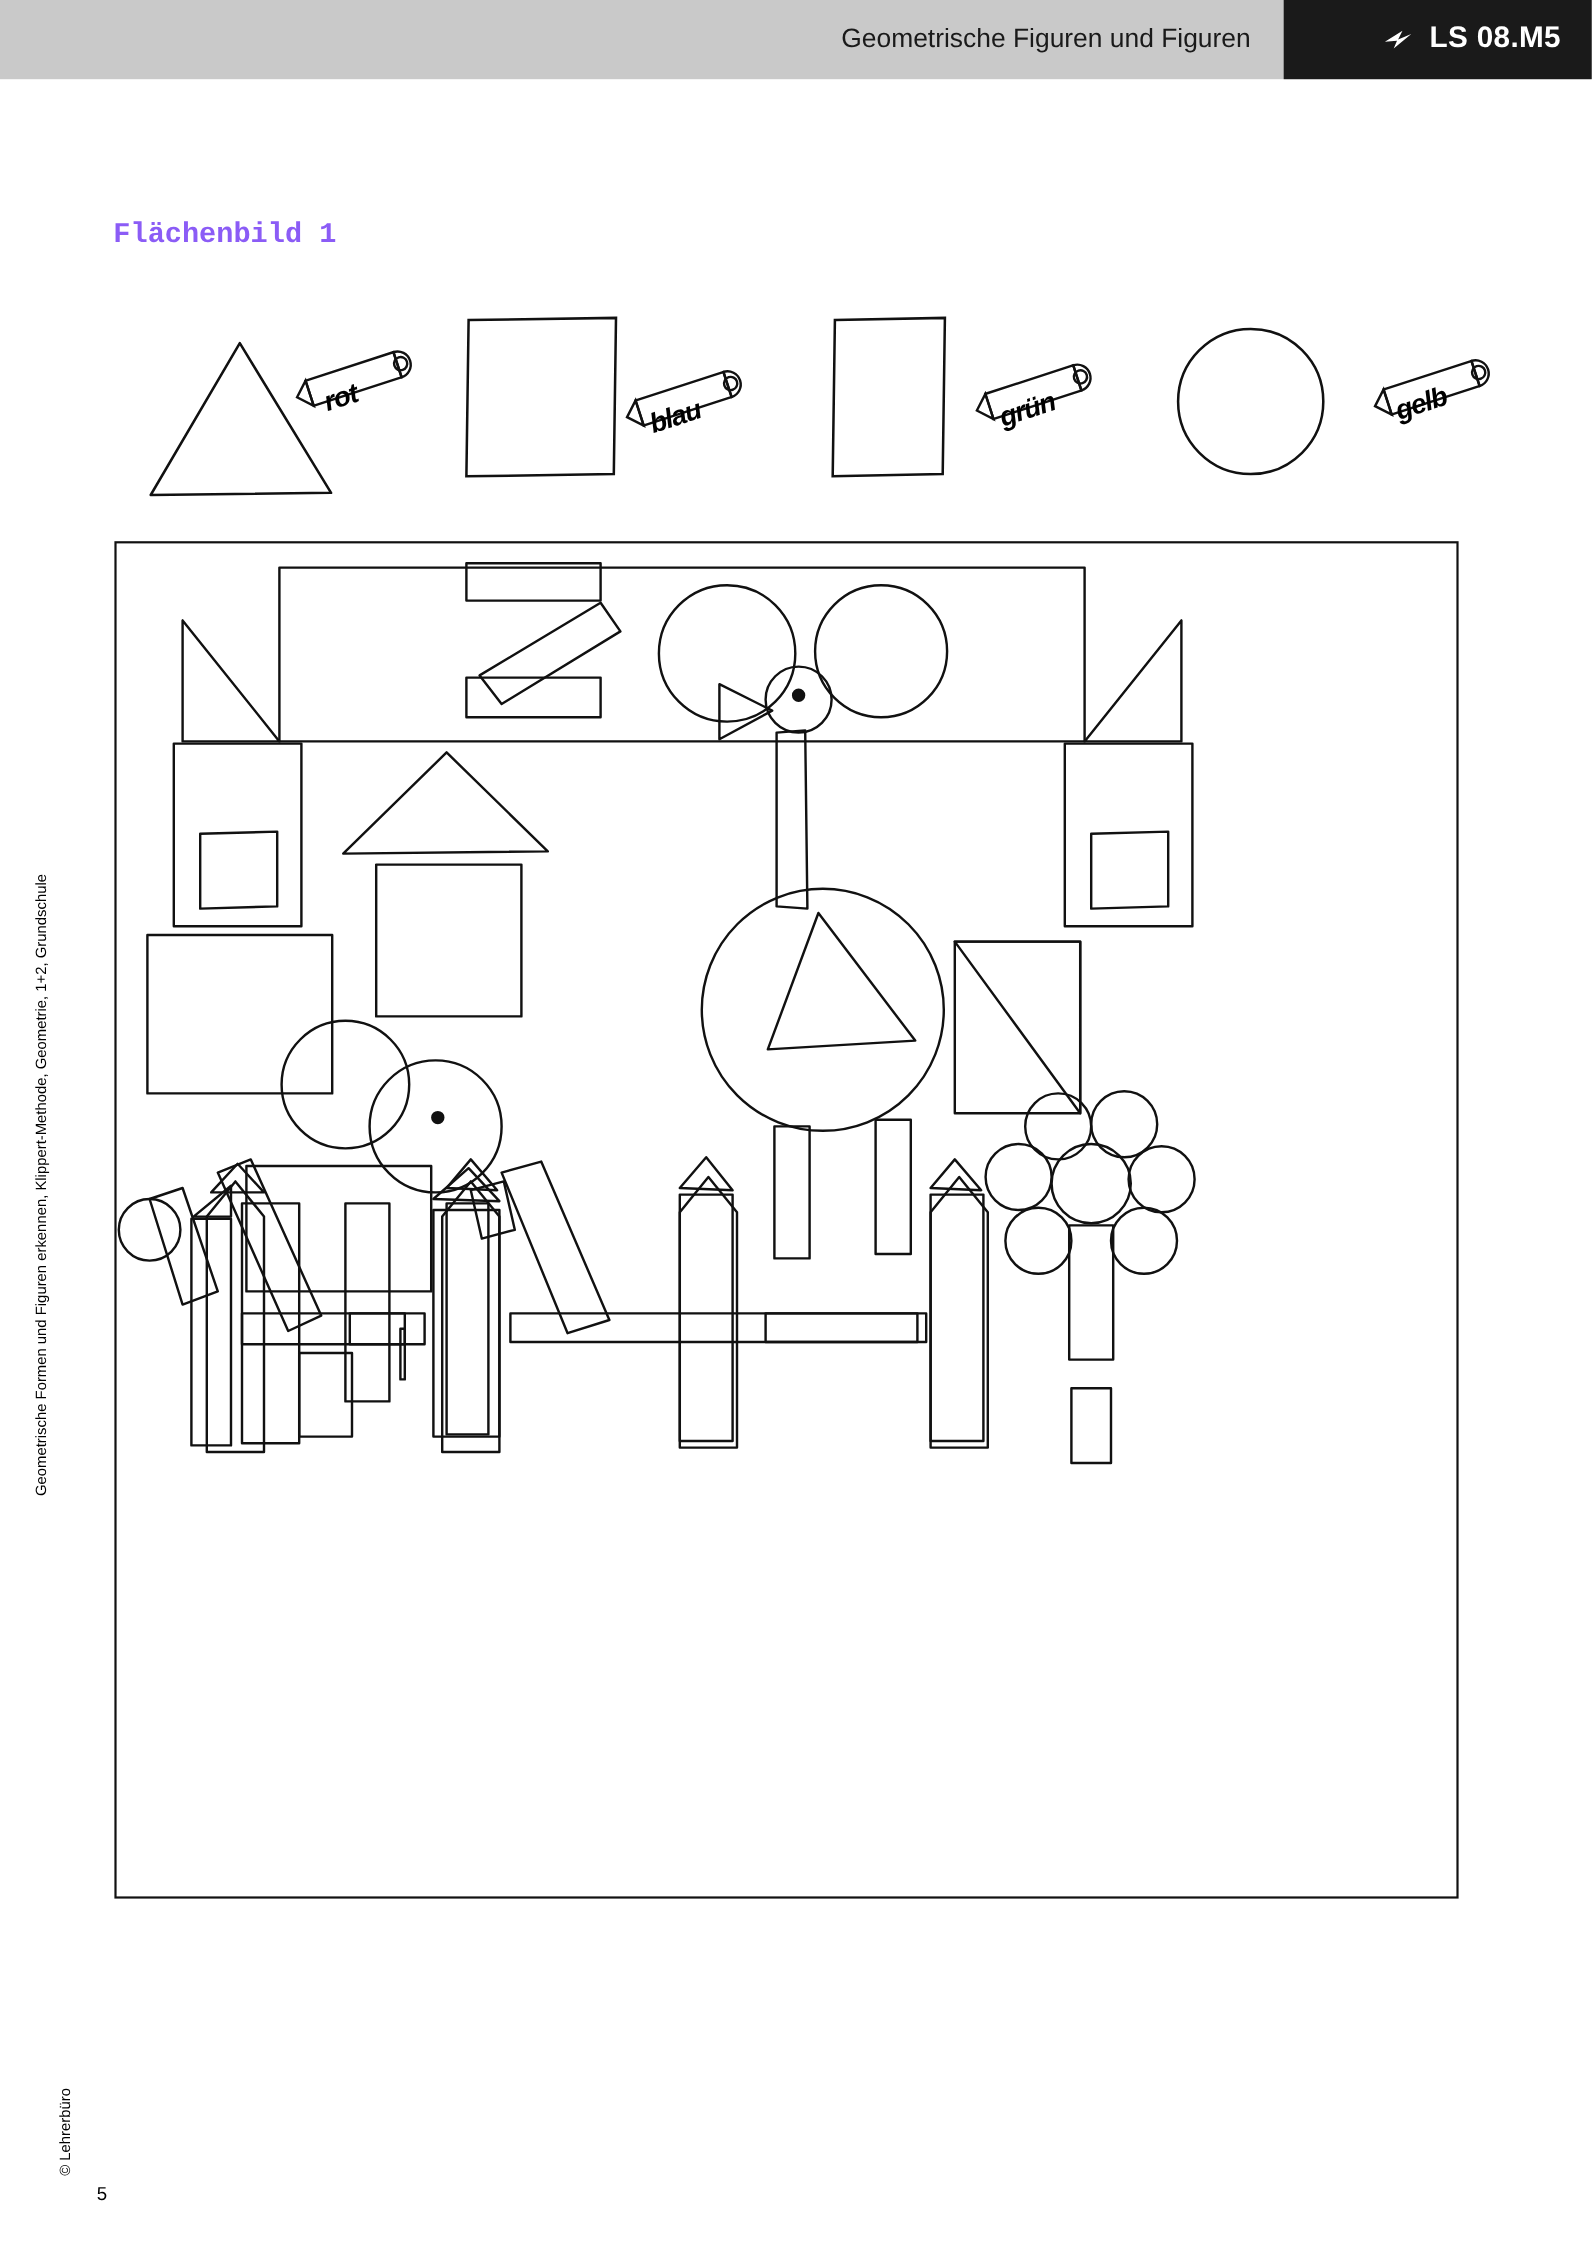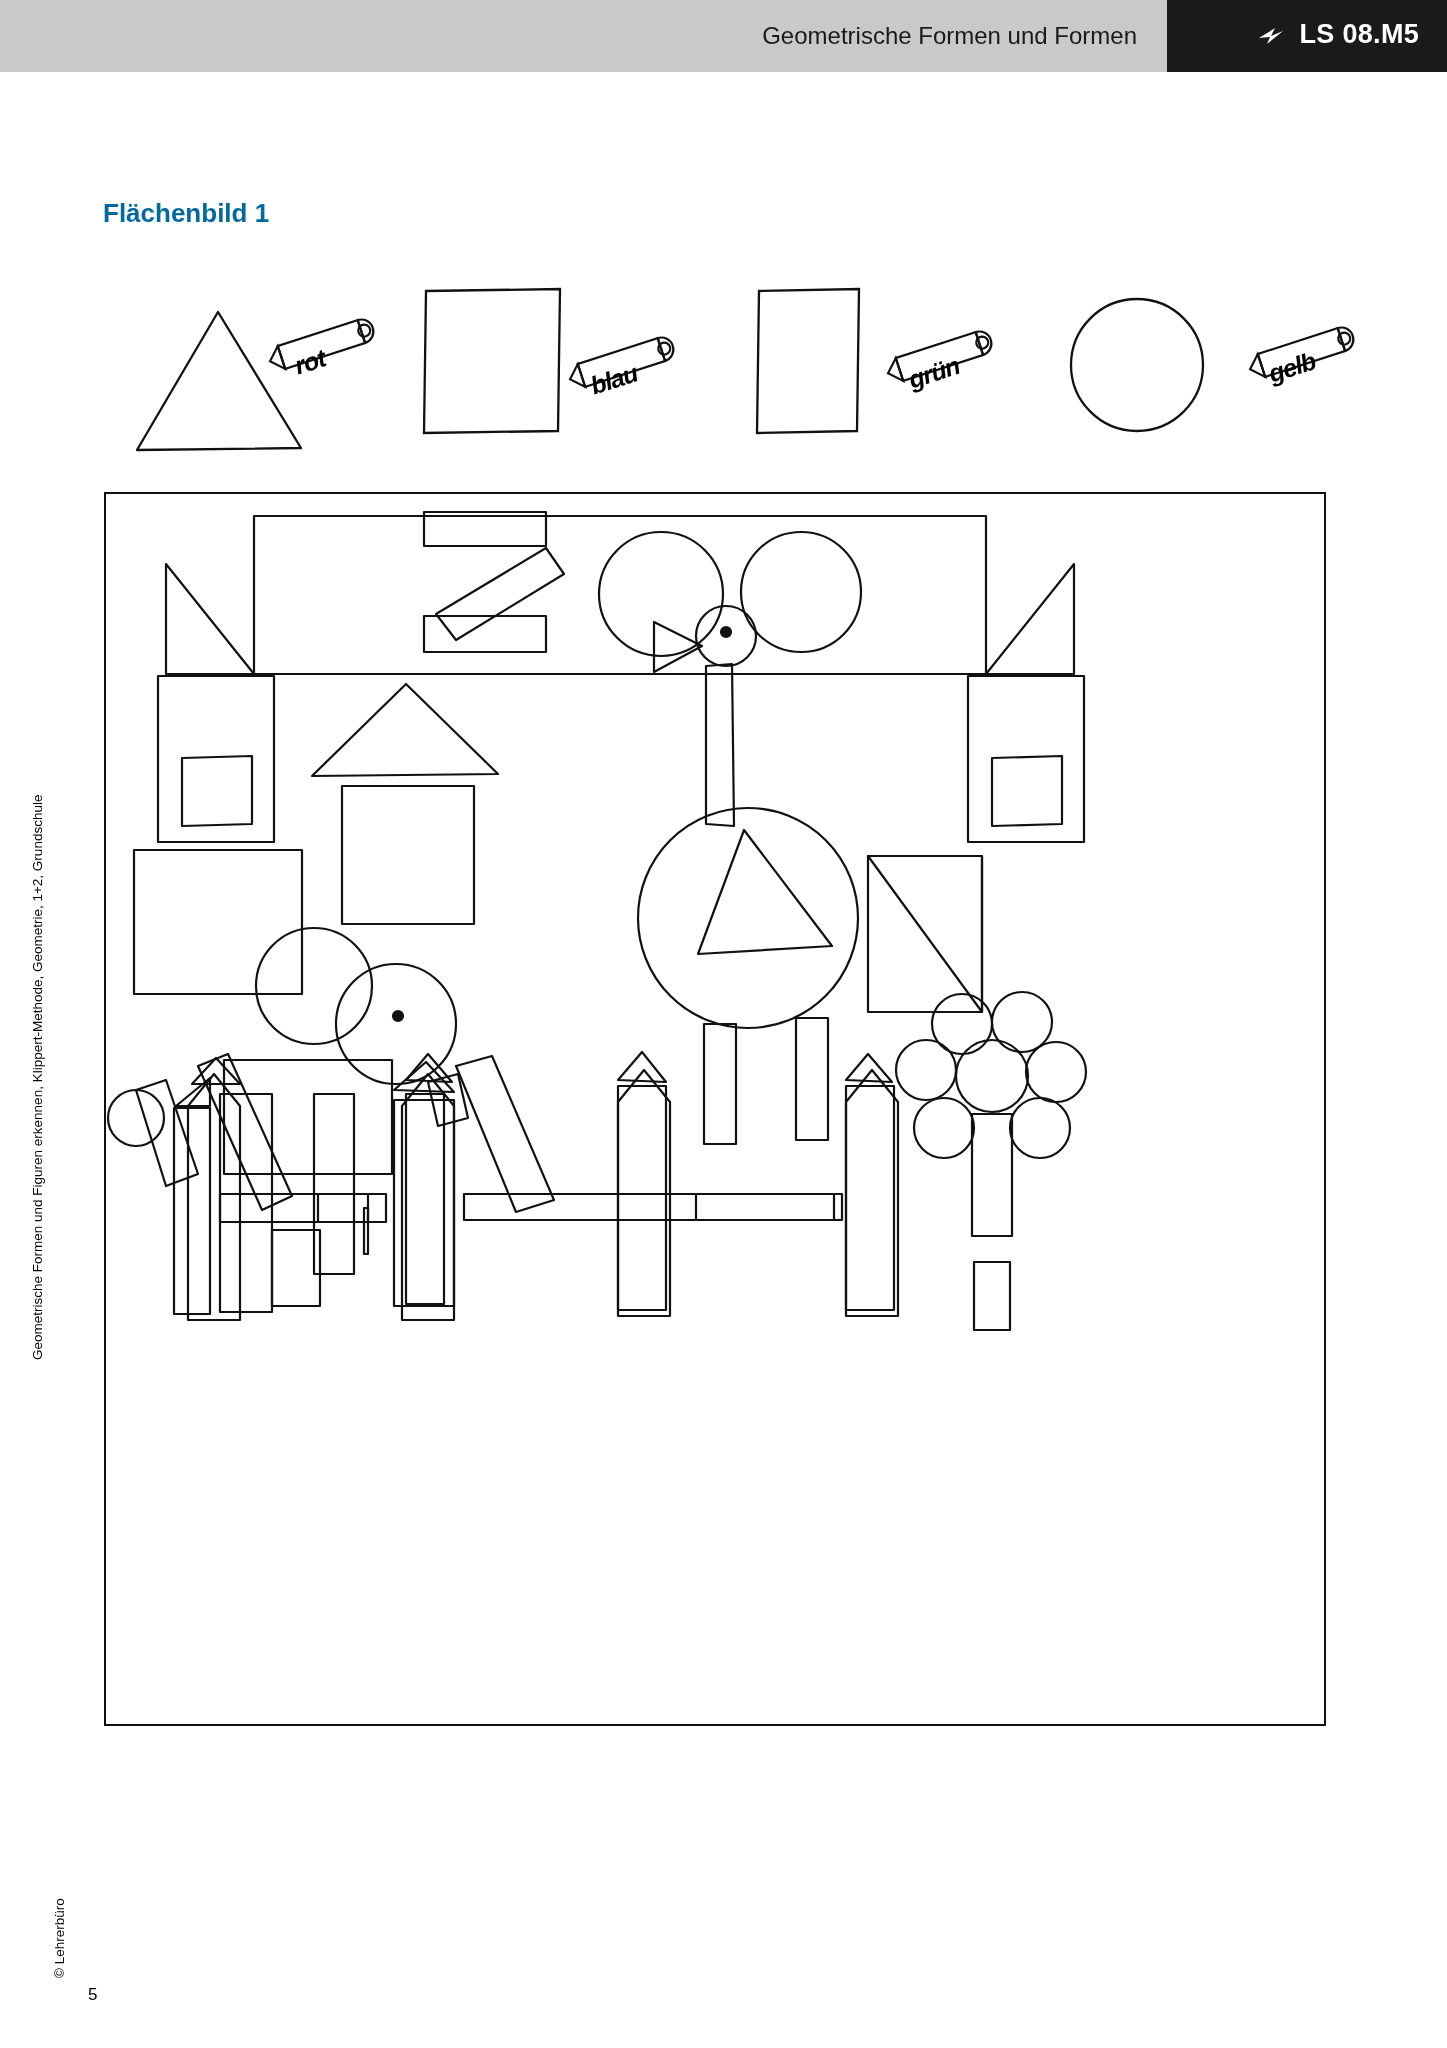--- a/index.html
+++ b/index.html
@@ -64,21 +64,22 @@
     height: 24px;
   }
 
   
   #page-title {
     position: absolute;
     left: 103px;
     top: 198px;
     font-size: 26px;
     font-weight: bold;
-    color: #0369a1;
+    color: #8b5cf6;
+    font-family: Liberation Mono, monospace;
   }
 
   
   #side-note {
     position: absolute;
     left: 30px;
     top: 1360px;
     transform: rotate(-90deg);
     transform-origin: left top;
     white-space: nowrap;
@@ -136,21 +137,21 @@
     border: 2.5px solid #111;
     background: #fff;
   }
   #picture-svg { display: block; }
 </style>
 </head>
 <body>
 
 <div id="header-bar">
   <div id="header-grey"></div>
-  <div id="header-title">Geometrische Formen und Formen</div>
+  <div id="header-title">Geometrische Figuren und Figuren</div>
   <div id="header-black"></div>
   <svg id="header-logo" viewBox="0 0 30 24">
     <path d="M2 14 L18 4 L14 12 L26 7 L10 20 L13 13 Z" fill="#ffffff"></path>
   </svg>
   <div id="header-code">LS 08.M5</div>
 </div>
 
 <div id="page-title">Flächenbild 1</div>
 
 <div id="side-note">Geometrische Formen und Figuren erkennen, Klippert-Methode, Geometrie, 1+2, Grundschule</div>

